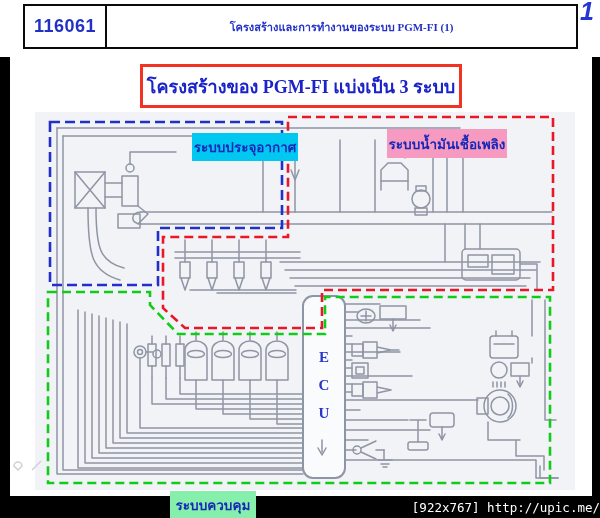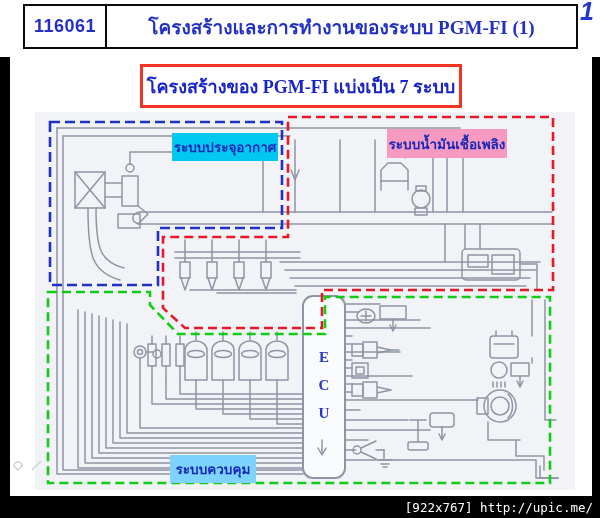--- a/index.html
+++ b/index.html
@@ -9,21 +9,21 @@
   }
   
   .header-bar{position:absolute;left:0;top:0;width:600px;height:57px;background:#ffffff;}
   .header-box{
     position:absolute;left:23px;top:4px;width:555px;height:45px;
     background:#fff;border:2px solid #0a0a0a;box-sizing:border-box;
     display:flex;align-items:stretch;
   }
   .hcell{display:flex;align-items:center;justify-content:center;color:#2230c6;}
   .hcell-code{width:80px;border-right:2px solid #0a0a0a;font-weight:bold;font-size:18px;letter-spacing:.5px;}
-  .hcell-title{flex:1;font-family:"Liberation Serif",serif;font-weight:bold;font-size:19px;white-space:nowrap;}
+  .hcell-title{flex:1;font-family:"Liberation Serif",serif;font-weight:bold;font-size:11px;white-space:nowrap;}
   .hcell-rt{width:143px;border-left:2px solid #0a0a0a;font-family:"Liberation Serif",serif;font-weight:bold;font-size:21px;letter-spacing:1px;}
   .page-number{
     position:absolute;left:580px;top:-3px;width:20px;color:#2436d6;
     font-size:25px;font-weight:800;font-style:italic;
   }
   
   .page{position:absolute;left:10px;top:57px;width:582px;height:439px;background:#ffffff;}
   .title-banner{
     position:absolute;left:140px;top:64px;width:322px;height:44px;box-sizing:border-box;
     border:3px solid #f23222;background:#fff;display:flex;align-items:center;justify-content:center;
@@ -41,37 +41,37 @@
     position:absolute;left:309px;top:343px;width:30px;z-index:5;text-align:center;
     font-family:"Liberation Serif",serif;font-weight:bold;font-size:15px;color:#2a35cc;
   }
   .ecu-label span{display:block;line-height:28px;}
   
   .footer-bar{
     position:absolute;left:0;top:496px;width:600px;height:22px;background:#000;
     display:flex;align-items:center;justify-content:flex-end;
   }
   .footer-url{
-    color:#fff;font-family:"DejaVu Sans Mono",monospace;font-size:12.5px;padding-right:7px;letter-spacing:0;
+    color:#fff;font-family:"DejaVu Sans Mono",monospace;font-size:12.5px;letter-spacing:0;
   }
 </style>
 </head>
 <body>
 
 <div class="header-bar">
   <div class="header-box">
     <div class="hcell hcell-code">116061</div>
     <div class="hcell hcell-title">โครงสร้างและการทำงานของระบบ PGM-FI (1)</div>
   </div>
   <div class="page-number">1</div>
 </div>
 
 <div class="page"></div>
 
-<div class="title-banner">โครงสร้างของ PGM-FI แบ่งเป็น 7 ระบบ</div>
+<div class="title-banner">โครงสร้างของ PGM-FI แบ่งเป็น 3 ระบบ</div>
 
 <svg class="schematic" viewBox="0 57 600 439">
   <rect x="35" y="112" width="540" height="378" fill="#f2f3f6" stroke="none"></rect>
 
   <g stroke="#8e95a4" fill="none" stroke-width="1.5" stroke-linejoin="round" stroke-linecap="round">
 
     <path d="M57,128 H460"></path>
     <path d="M63,136 H290"></path>
     <path d="M57,128 V474 H303"></path>
     <path d="M63,136 V470 H303"></path>
@@ -199,23 +199,23 @@
     <path d="M32,470 l9,-9"></path>
   </g>
 
   <g fill="none" stroke-width="2.6">
     <path stroke-dasharray="10 5" d="M50,122 H282 V228 H158 V285 H50 Z" stroke="#2030c8"></path>
     <path stroke-dasharray="9 5" d="M288,117 H553 V290 H322 V328 H185 L163,308 V237 H288 Z" stroke="#e81828"></path>
     <path stroke-dasharray="9 5" d="M48,292 H150 V305 L178,334 H325 V297 H550 V483 H48 Z" stroke="#10cc18"></path>
   </g>
 </svg>
 
-<div class="sys-label label-air" style="background: rgb(0, 200, 240);">ระบบประจุอากาศ</div>
+<div class="sys-label label-air" style="background: rgb(0, 200, 240); margin-left: 20px;">ระบบประจุอากาศ</div>
 <div class="sys-label label-fuel" style="background: rgb(247, 154, 193);">ระบบน้ำมันเชื้อเพลิง</div>
-<div class="sys-label label-control" style="background: #7dd3fc;">ระบบควบคุม</div>
+<div class="sys-label label-control" style="background: #86efac; margin-top: 36px;">ระบบควบคุม</div>
 
 <div class="ecu-label">
   <span>E</span>
   <span>C</span>
   <span>U</span>
 </div>
 
 <div class="footer-bar">
   <span class="footer-url">[922x767] http://upic.me/</span>
 </div>

